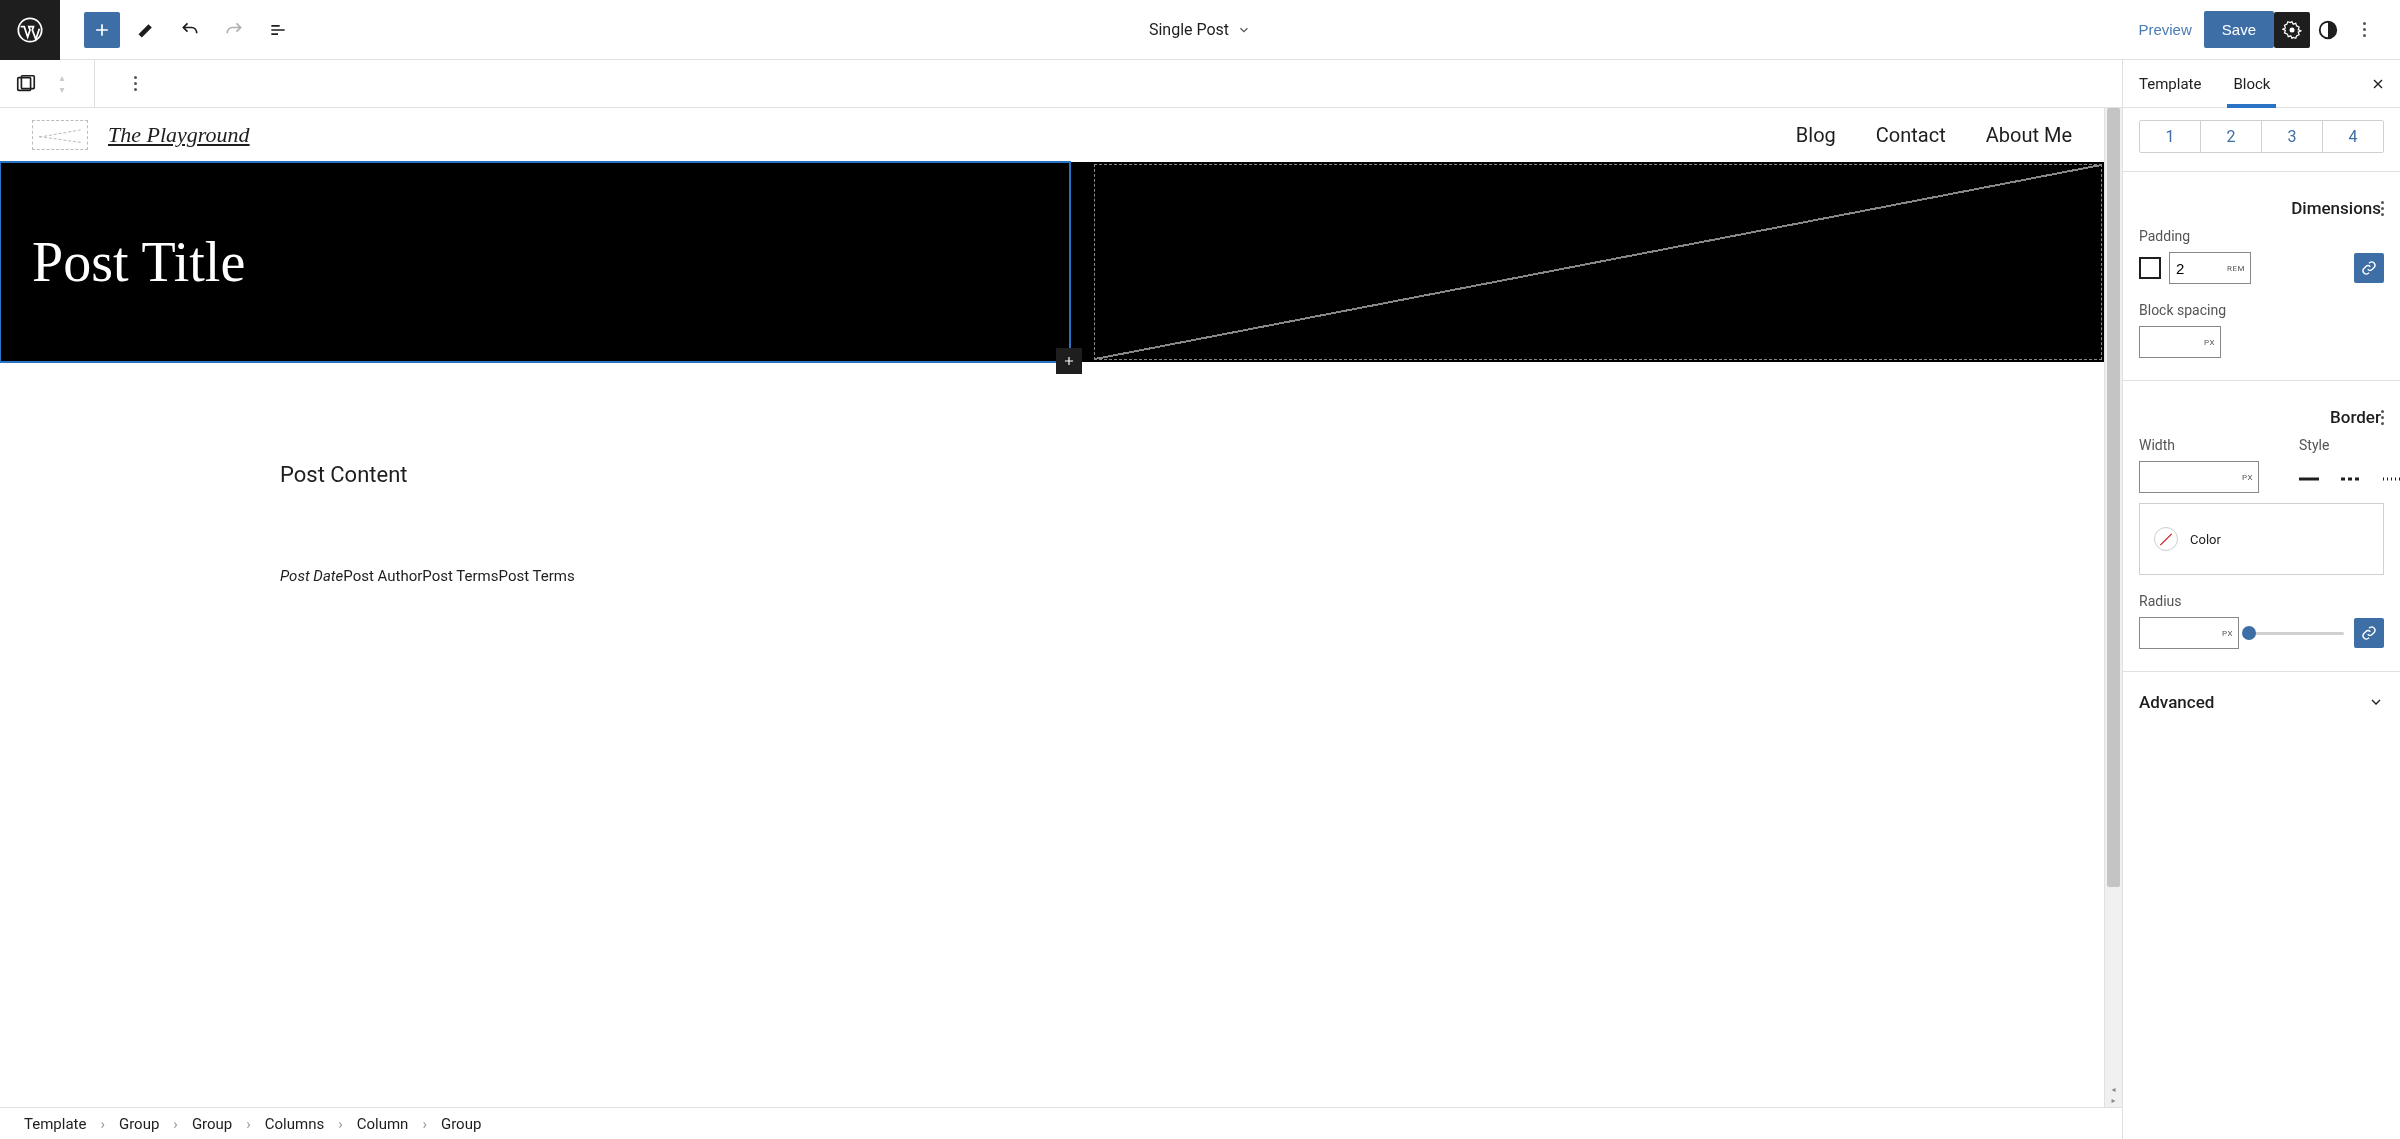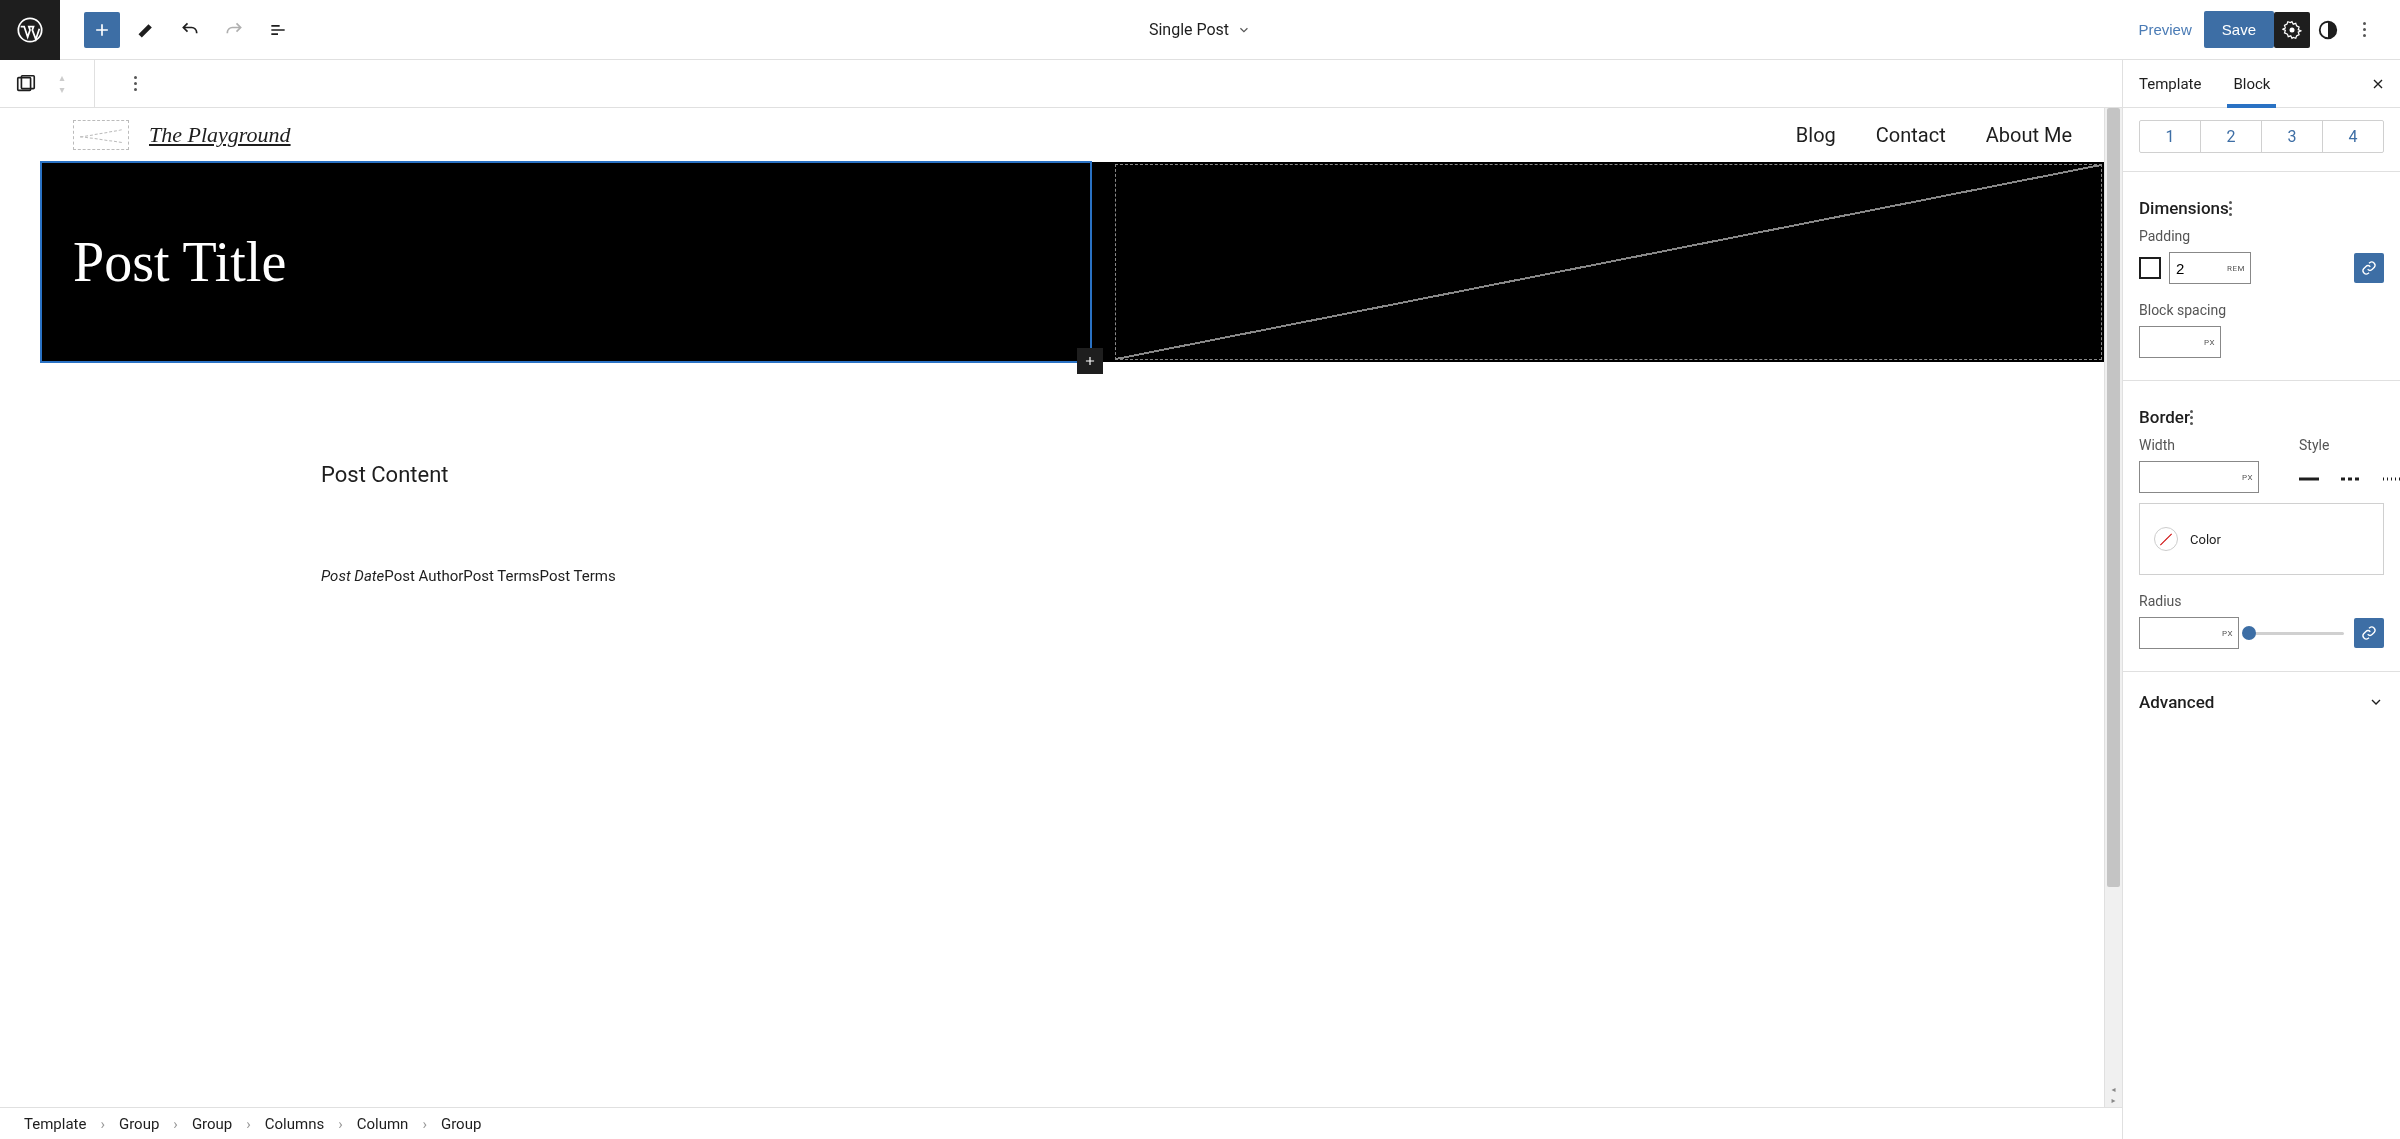--- a/index.html
+++ b/index.html
@@ -22,21 +22,21 @@
 .secondbar { display: flex; align-items: center; height: 48px; border-bottom: 1px solid #e0e0e0; }
 .sb-left { display: flex; align-items: center; gap: 4px; padding-left: 14px; }
 .sb-icon { width: 24px; height: 24px; display: flex; align-items: center; justify-content: center; }
 .sb-arrows { display: flex; flex-direction: column; margin-left: 10px; }
 .sb-arrow { width: 20px; height: 12px; display: flex; align-items: center; justify-content: center; color: #ccc; font-size: 10px; }
 .sb-divider { width: 1px; height: 48px; background: #e0e0e0; margin: 0 18px; }
 
 
 .main { display: flex; flex: 1; overflow: hidden; }
 .canvas-wrap { flex: 1; overflow: auto; position: relative; display: flex; flex-direction: column; }
-.canvas-scroll { flex: 1; overflow: auto; position: relative; padding-left: 41px; }
+.canvas-scroll { flex: 1; overflow: auto; position: relative; }
 .canvas { min-height: 100%; }
 
 
 .site-header { display: flex; align-items: center; padding: 12px 32px; gap: 20px; }
 .site-logo-ph { width: 56px; height: 30px; border: 1px dashed #bbb; position: relative; }
 .site-logo-ph::before { content: ""; position: absolute; left: 6px; right: 6px; top: 12px; border-top: 1px dashed #bbb; transform: rotate(-10deg); }
 .site-logo-ph::after { content: ""; position: absolute; left: 6px; right: 6px; top: 18px; border-top: 1px dashed #bbb; transform: rotate(8deg); }
 .site-title { font-family: Georgia, serif; font-style: italic; font-size: 22px; text-decoration: underline; }
 .site-nav { margin-left: auto; display: flex; gap: 40px; font-size: 20px; }
 
@@ -66,21 +66,21 @@
 .sb-tab { padding: 14px 16px; font-size: 15px; cursor: pointer; position: relative; }
 .sb-tab.active::after { content: ""; position: absolute; left: 10px; right: 10px; bottom: -1px; height: 4px; background: #2a72c4; }
 .sb-close { margin-left: auto; padding: 0 14px; cursor: pointer; font-size: 18px; }
 .sb-body { padding: 12px 16px; flex: 1; overflow-y: auto; }
 
 .level-row { display: flex; border: 1px solid #d0d0d0; border-radius: 2px; overflow: hidden; margin-bottom: 18px; }
 .level-cell { flex: 1; text-align: center; padding: 6px 0; font-size: 16px; color: #3d6ea5; }
 .level-cell + .level-cell { border-left: 1px solid #d0d0d0; }
 
 .panel { padding: 14px 0; }
-.panel-header { display: flex; align-items: center; justify-content: flex-start; padding: 4px 0 10px; }
+.panel-header { display: flex; align-items: center; justify-content: flex-end; padding: 4px 0 10px; }
 .panel-title { font-size: 17px; font-weight: 500; }
 .field-label { font-size: 14px; color: #555; margin-bottom: 8px; }
 .field-row { display: flex; align-items: center; gap: 8px; }
 .sides-icon { width: 22px; height: 22px; border: 2px solid #1e1e1e; position: relative; }
 .unit-input { position: relative; width: 82px; }
 .unit-input input { width: 100%; height: 32px; border: 1px solid #888; padding: 4px 36px 4px 6px; font-size: 15px; }
 .unit-input .unit { position: absolute; right: 6px; top: 50%; transform: translateY(-50%); font-size: 8px; letter-spacing: 0.5px; color: #555; }
 .link-toggle { width: 30px; height: 30px; background: #3d6ea5; color: #fff; display: flex; align-items: center; justify-content: center; border-radius: 2px; margin-left: auto; cursor: pointer; }
 
 .panel-divider { height: 1px; background: #e0e0e0; margin: 8px -16px; }

